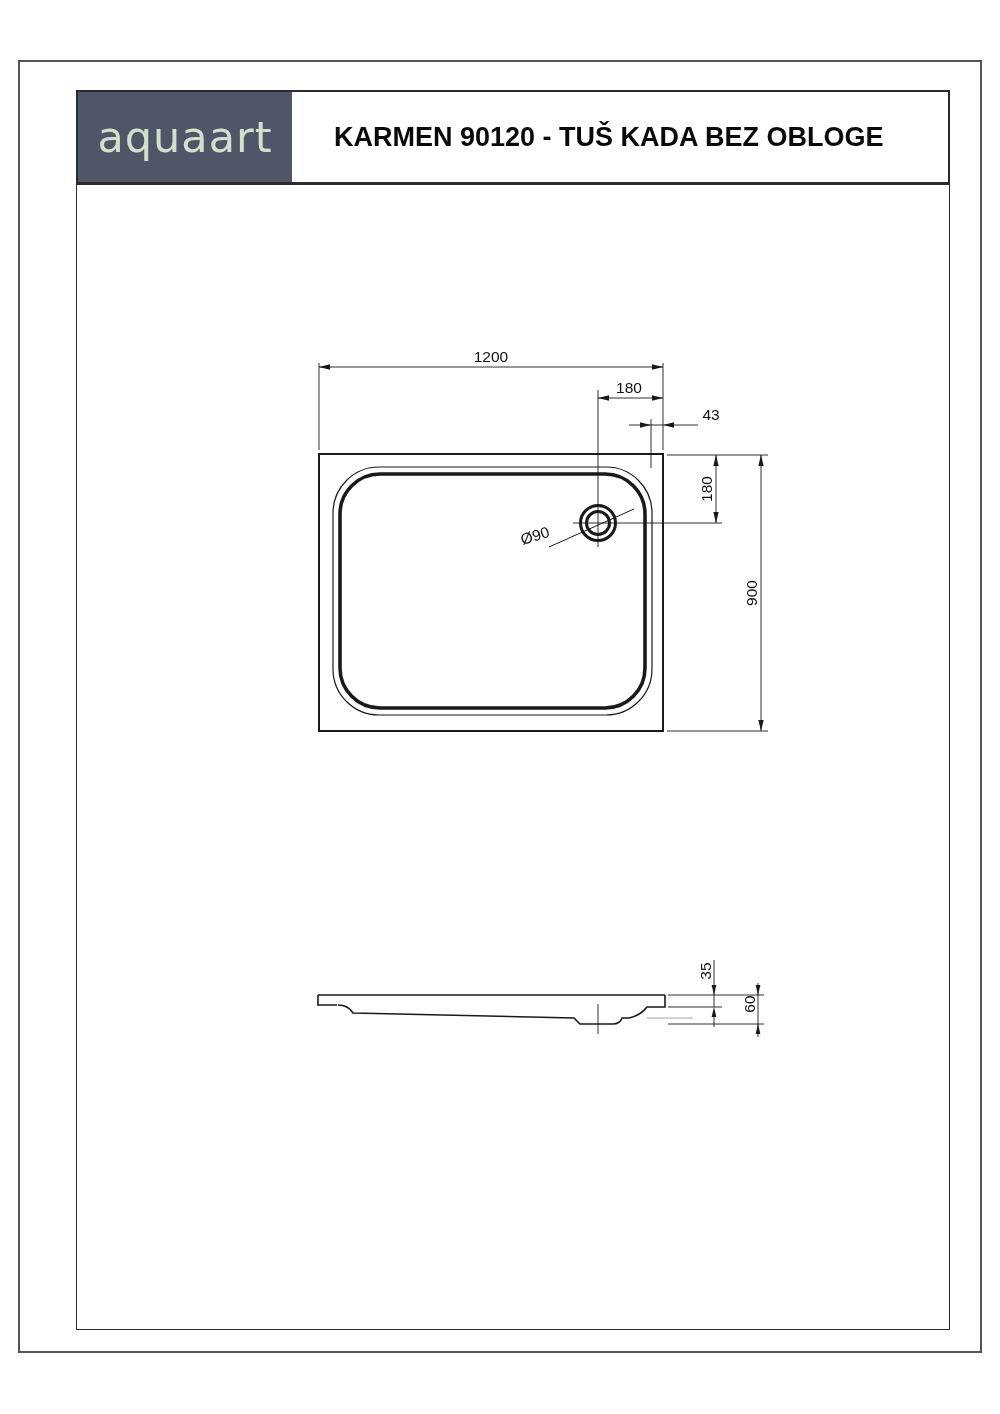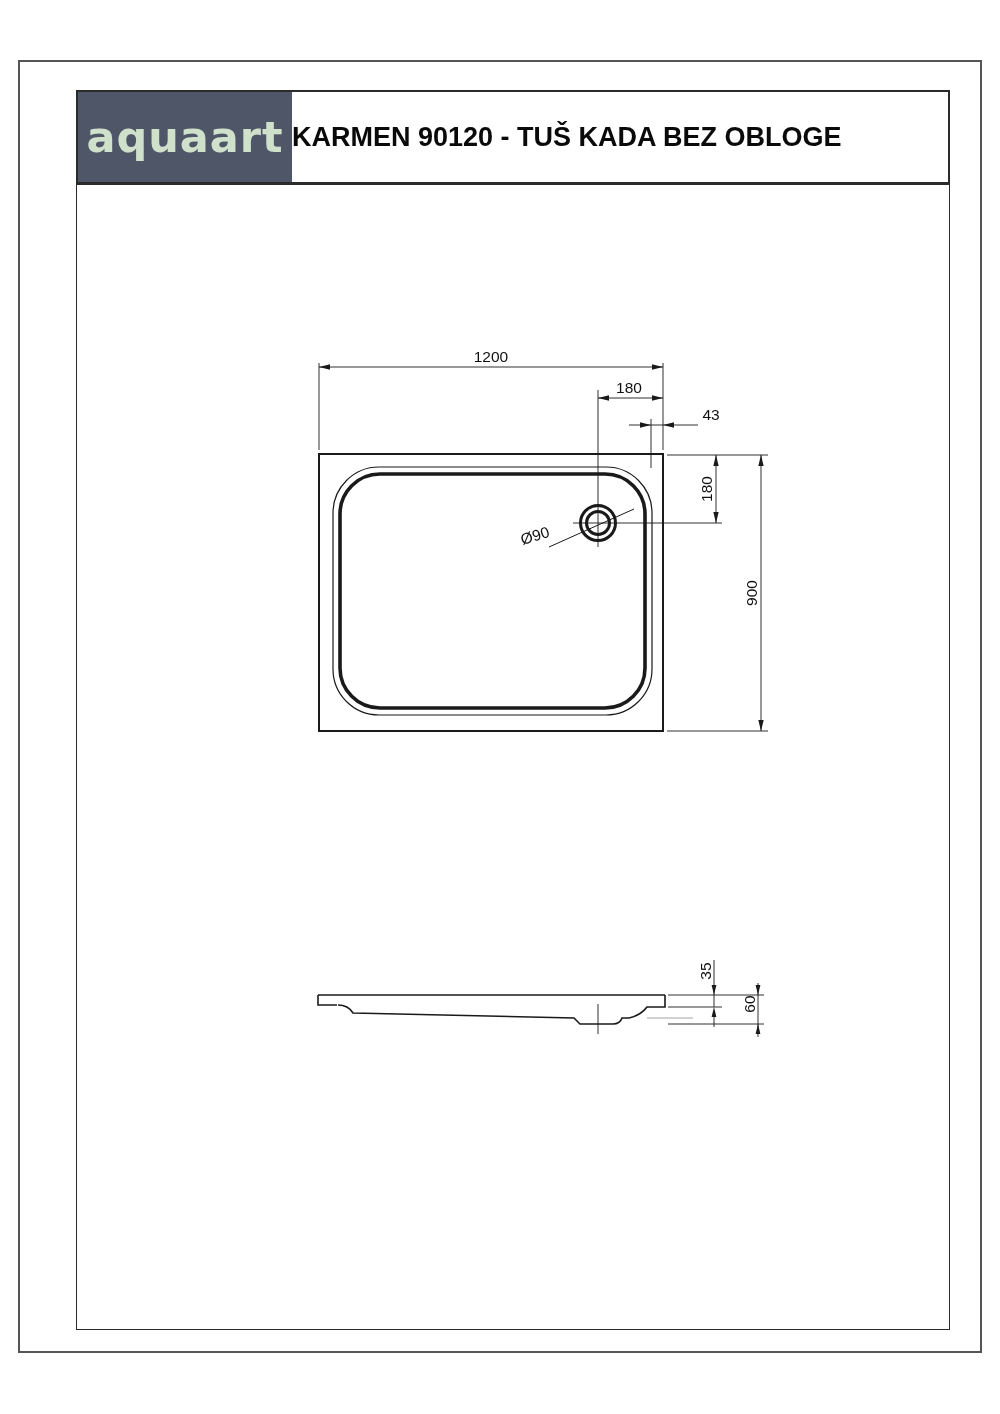--- a/index.html
+++ b/index.html
@@ -13,26 +13,26 @@
   }
   #header-box{
     position:absolute;left:76px;top:90px;width:874px;height:94px;
     border:2px solid #2b2b2b;background:#fff;display:flex;box-sizing:border-box;
   }
   #logo-box{
     width:214px;height:100%;display:flex;align-items:center;justify-content:center;
     background:#4f5668;flex:0 0 auto;
   }
   #logo-text{
-    font-family:"DejaVu Sans", sans-serif;font-size:43px;font-weight:700;
+    font-family:"DejaVu Sans", sans-serif;font-size:43px;font-weight:400;
     color:#cfe0cb;letter-spacing:1px;line-height:1;
   }
   #title-box{
     flex:1 1 auto;display:flex;flex-direction:column;justify-content:center;
-    color:#0a0a0a;
+    padding-left:42px;color:#0a0a0a;
   }
   .title-line{
     font-size:27px;font-weight:bold;line-height:31px;white-space:nowrap;
     letter-spacing:0px;
   }
   #content-frame{
     position:absolute;left:76px;top:184px;width:874px;height:1146px;
     border:1.5px solid #2b2b2b;box-sizing:border-box;background:#fff;
   }
   #drawing-svg{position:absolute;left:0;top:0;width:1000px;height:1414px;}

